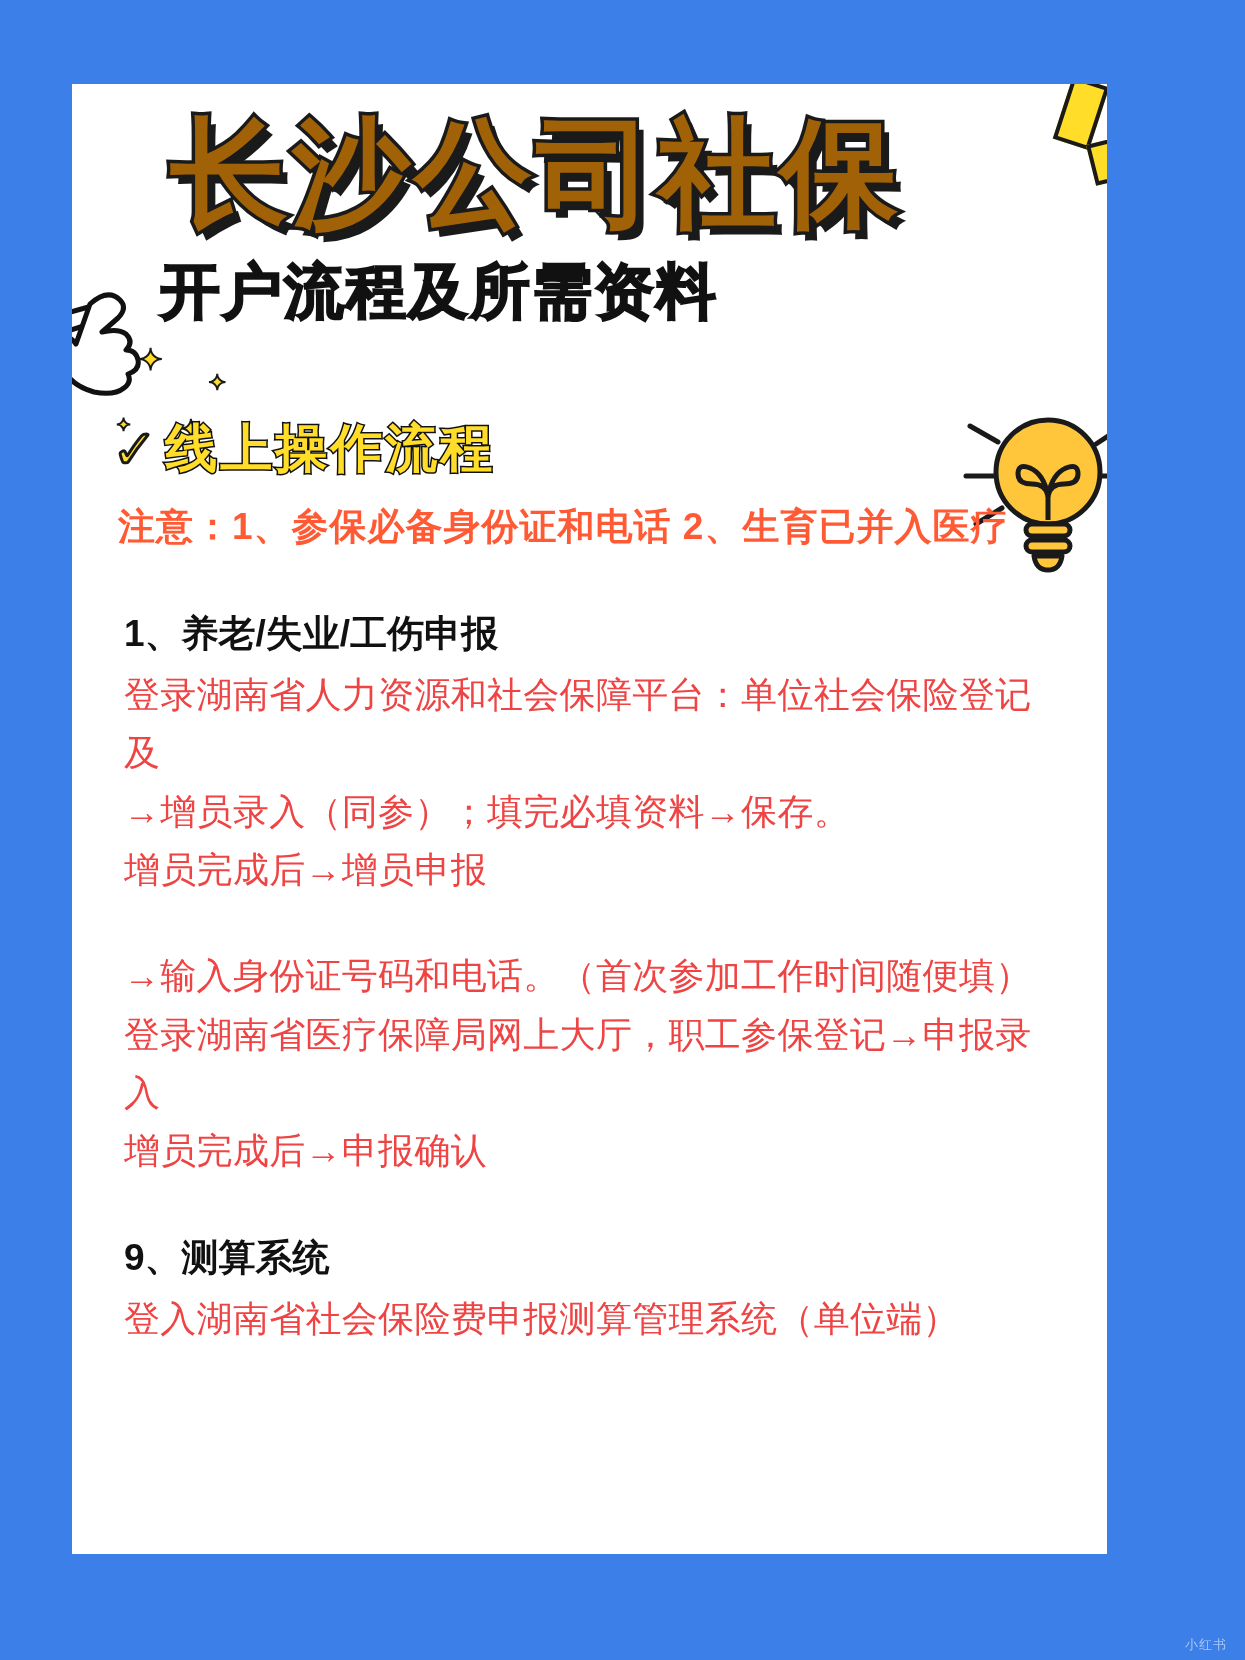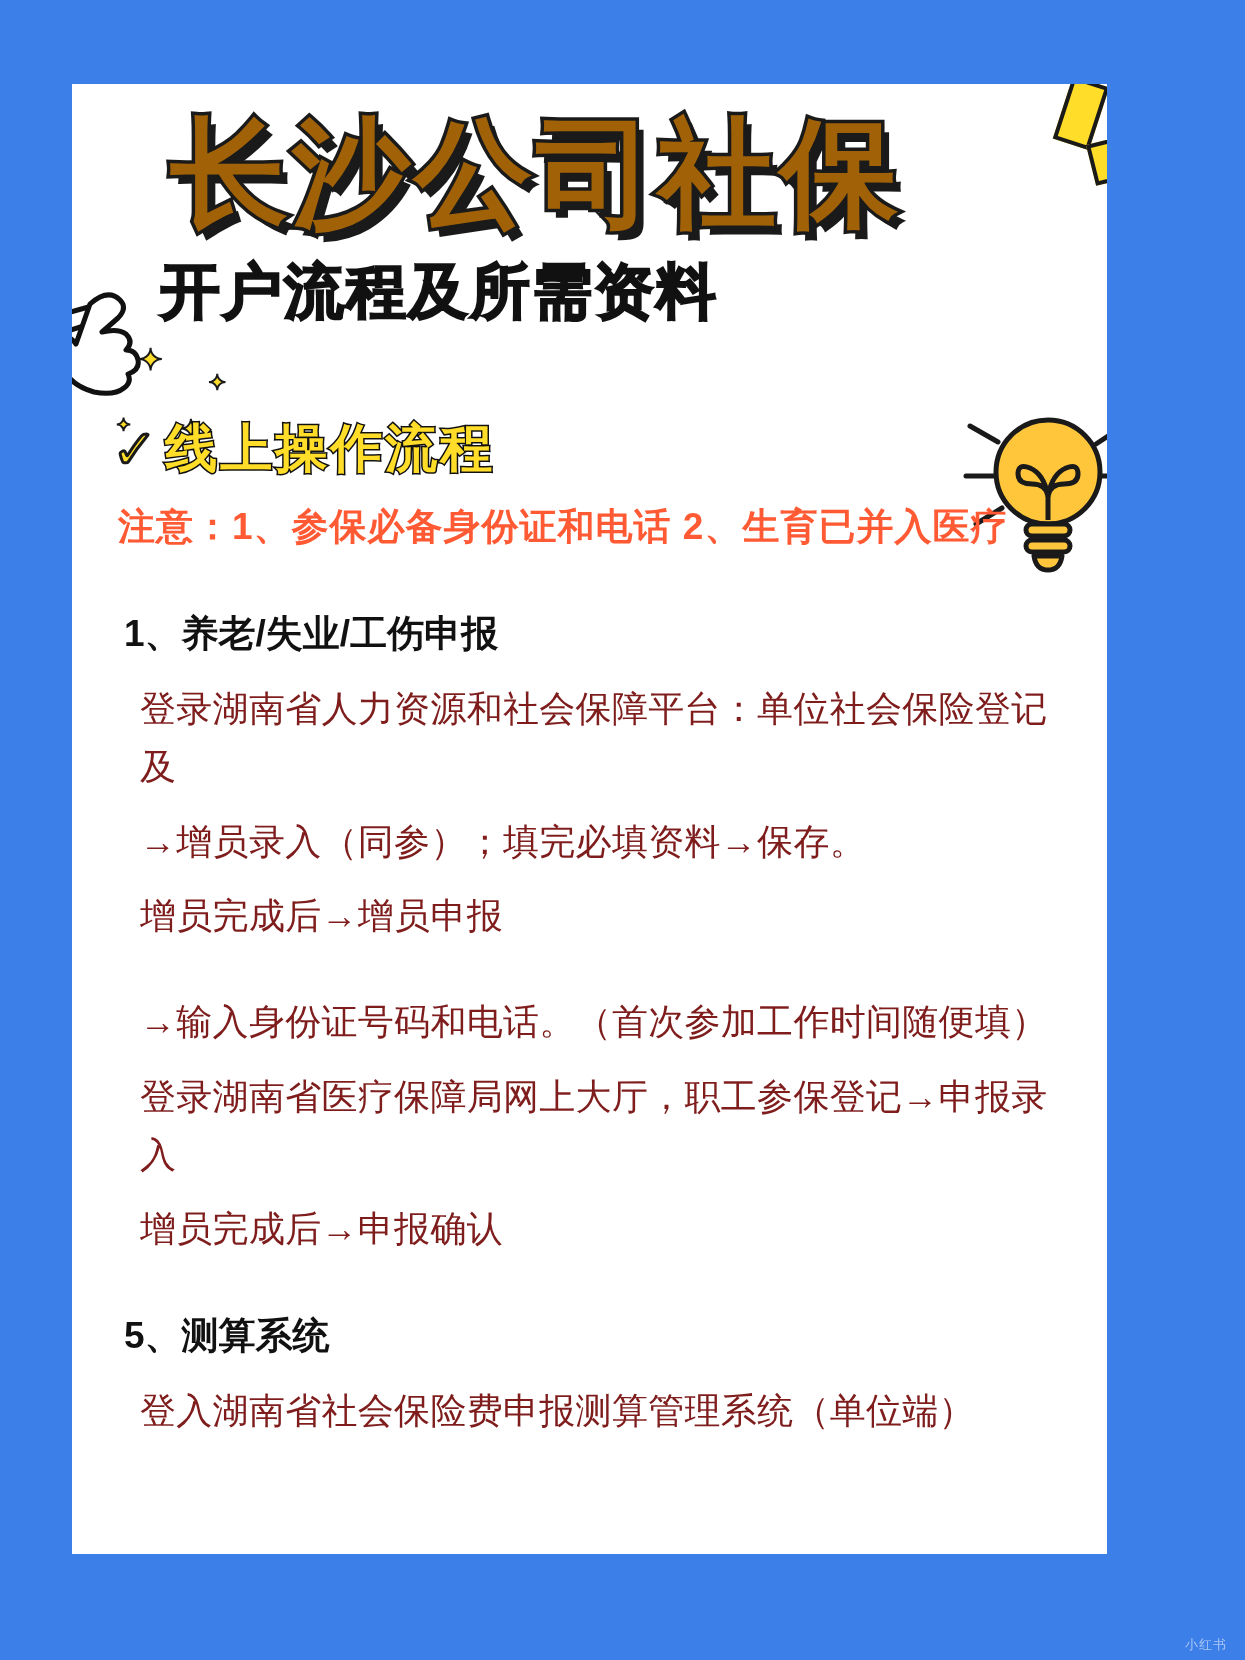--- a/index.html
+++ b/index.html
@@ -154,23 +154,23 @@
   }
   .step-title {
     font-size: 37px;
     font-weight: 700;
     color: #111111;
     line-height: 1.62;
     margin: 0 0 2px 0;
   }
   .step-line {
     font-size: 36px;
-    color: #7f1d1d;
+    color: #ef4444;
     line-height: 1.62;
-    margin: 16px;
+    margin: 0;
     letter-spacing: 0.3px;
   }
 
   
   .watermark {
     position: absolute;
     right: 18px;
     bottom: 6px;
     font-size: 13px;
     color: rgba(255,255,255,0.55);
@@ -236,20 +236,20 @@
       <p class="step-line">增员完成后→增员申报</p>
     </div>
 
     <div class="step">
       <p class="step-line">→输入身份证号码和电话。（首次参加工作时间随便填）</p>
       <p class="step-line">登录湖南省医疗保障局网上大厅，职工参保登记→申报录入</p>
       <p class="step-line">增员完成后→申报确认</p>
     </div>
 
     <div class="step">
-      <p class="step-title">5、测算系统</p>
+      <p class="step-title">9、测算系统</p>
       <p class="step-line">登入湖南省社会保险费申报测算管理系统（单位端）</p>
     </div>
 
   </div>
 </div>
 
 <div class="watermark">小红书</div>
 
 </body></html>

